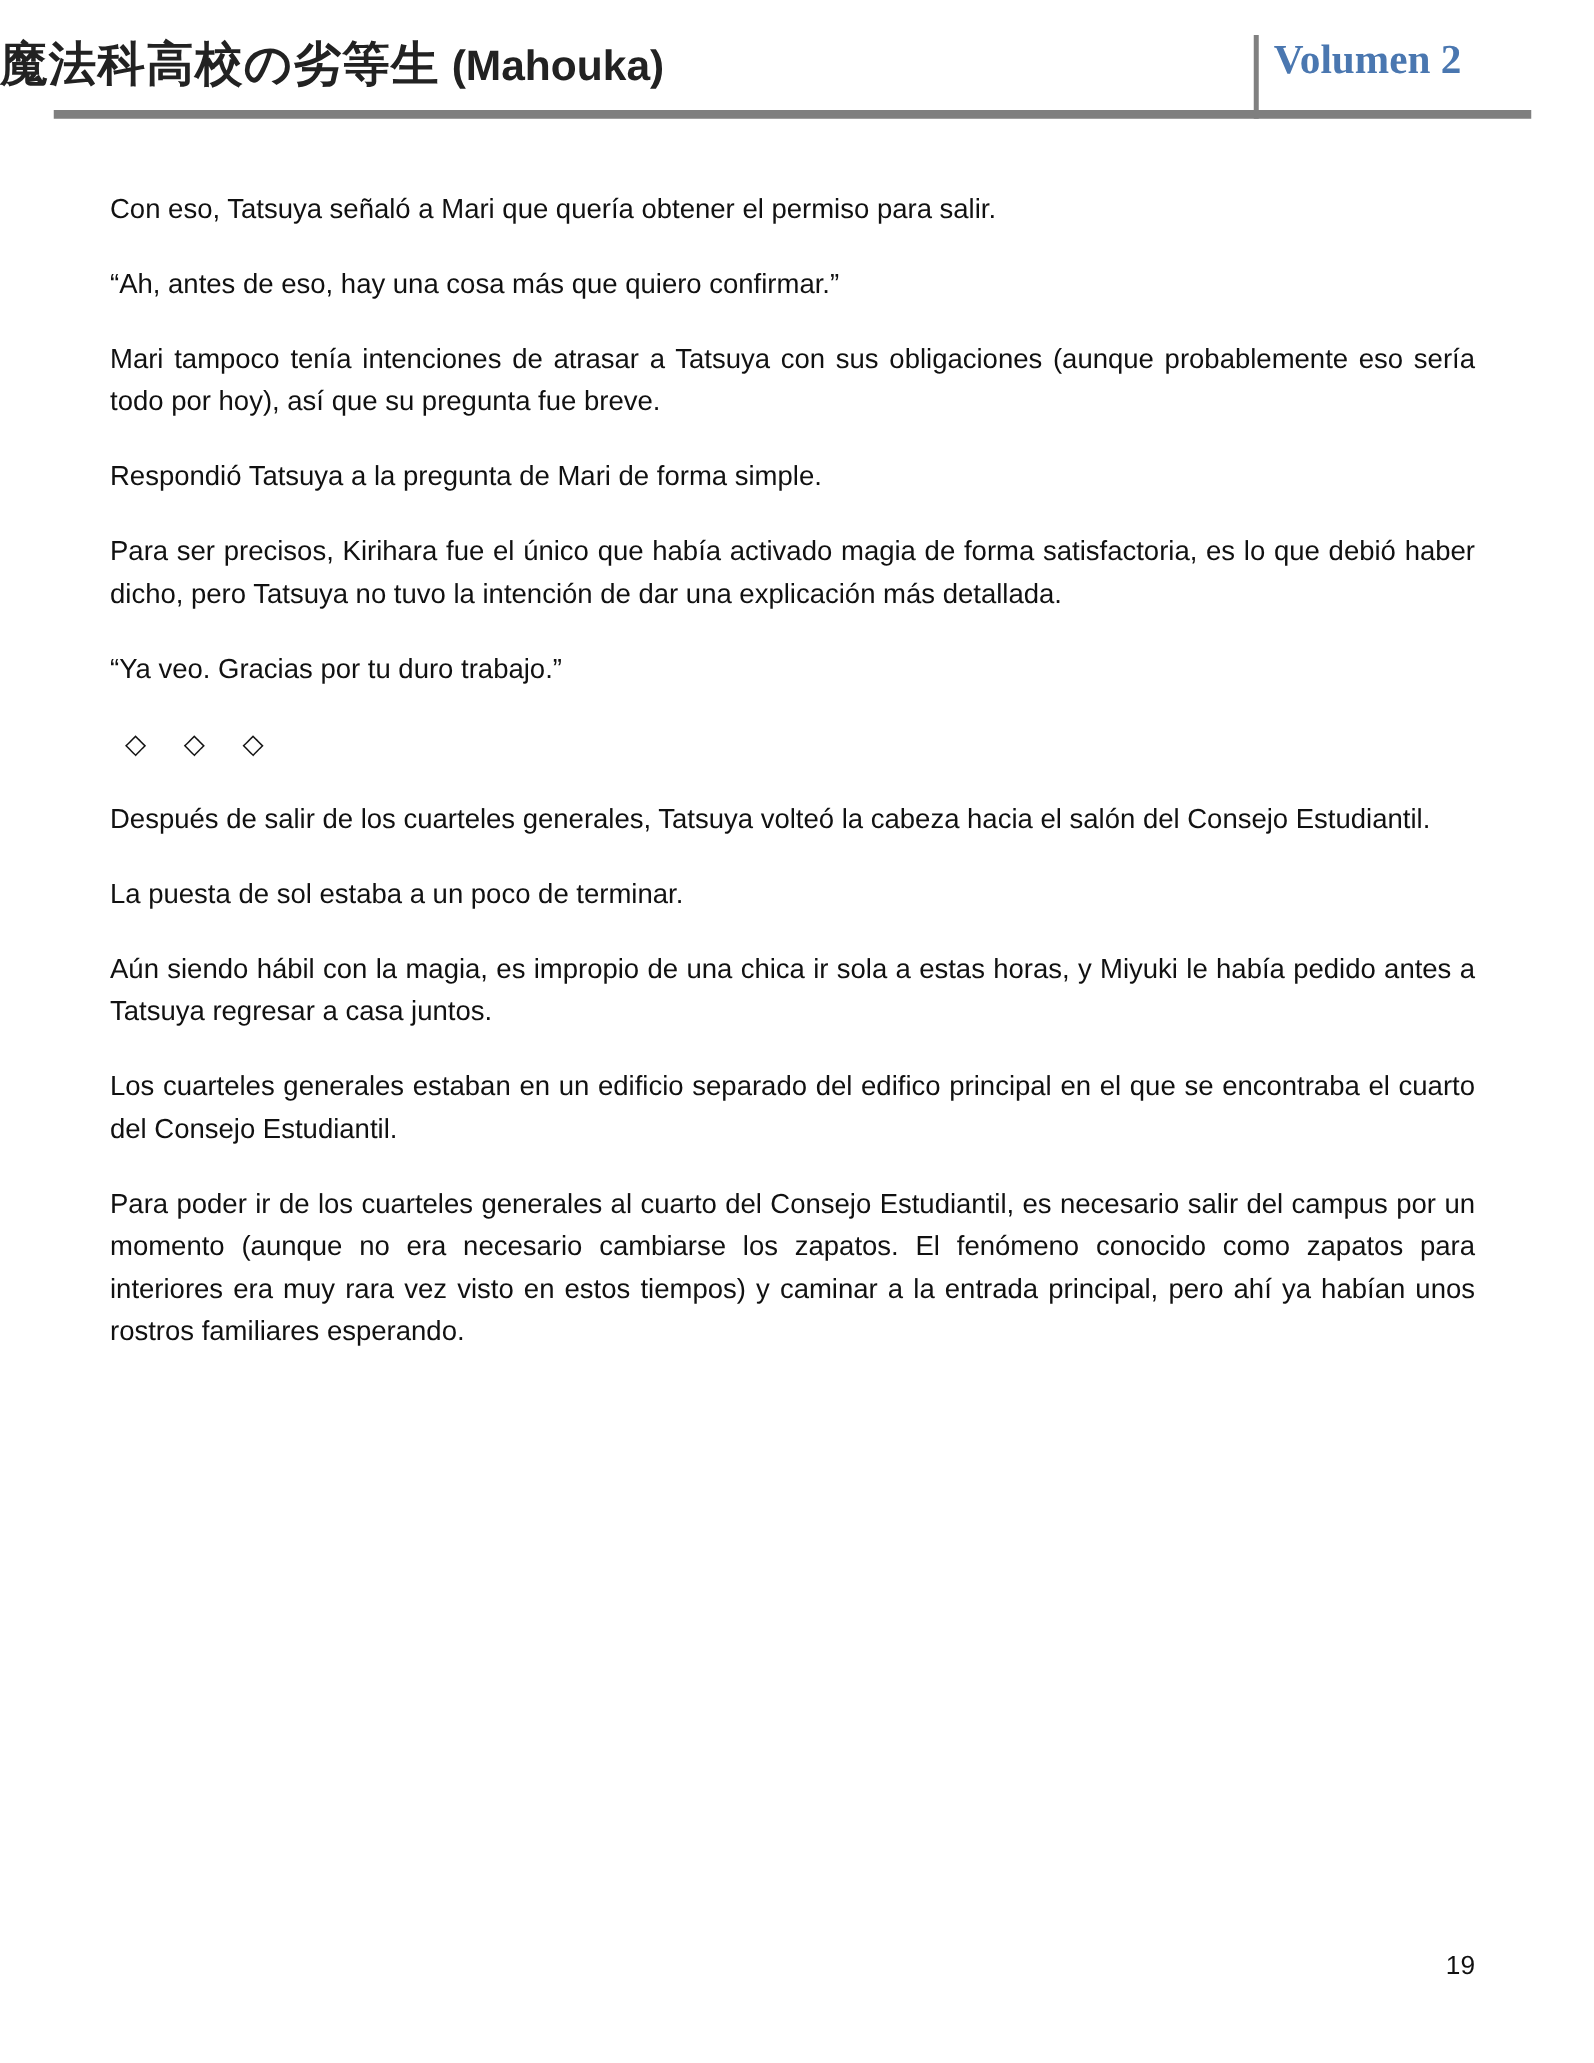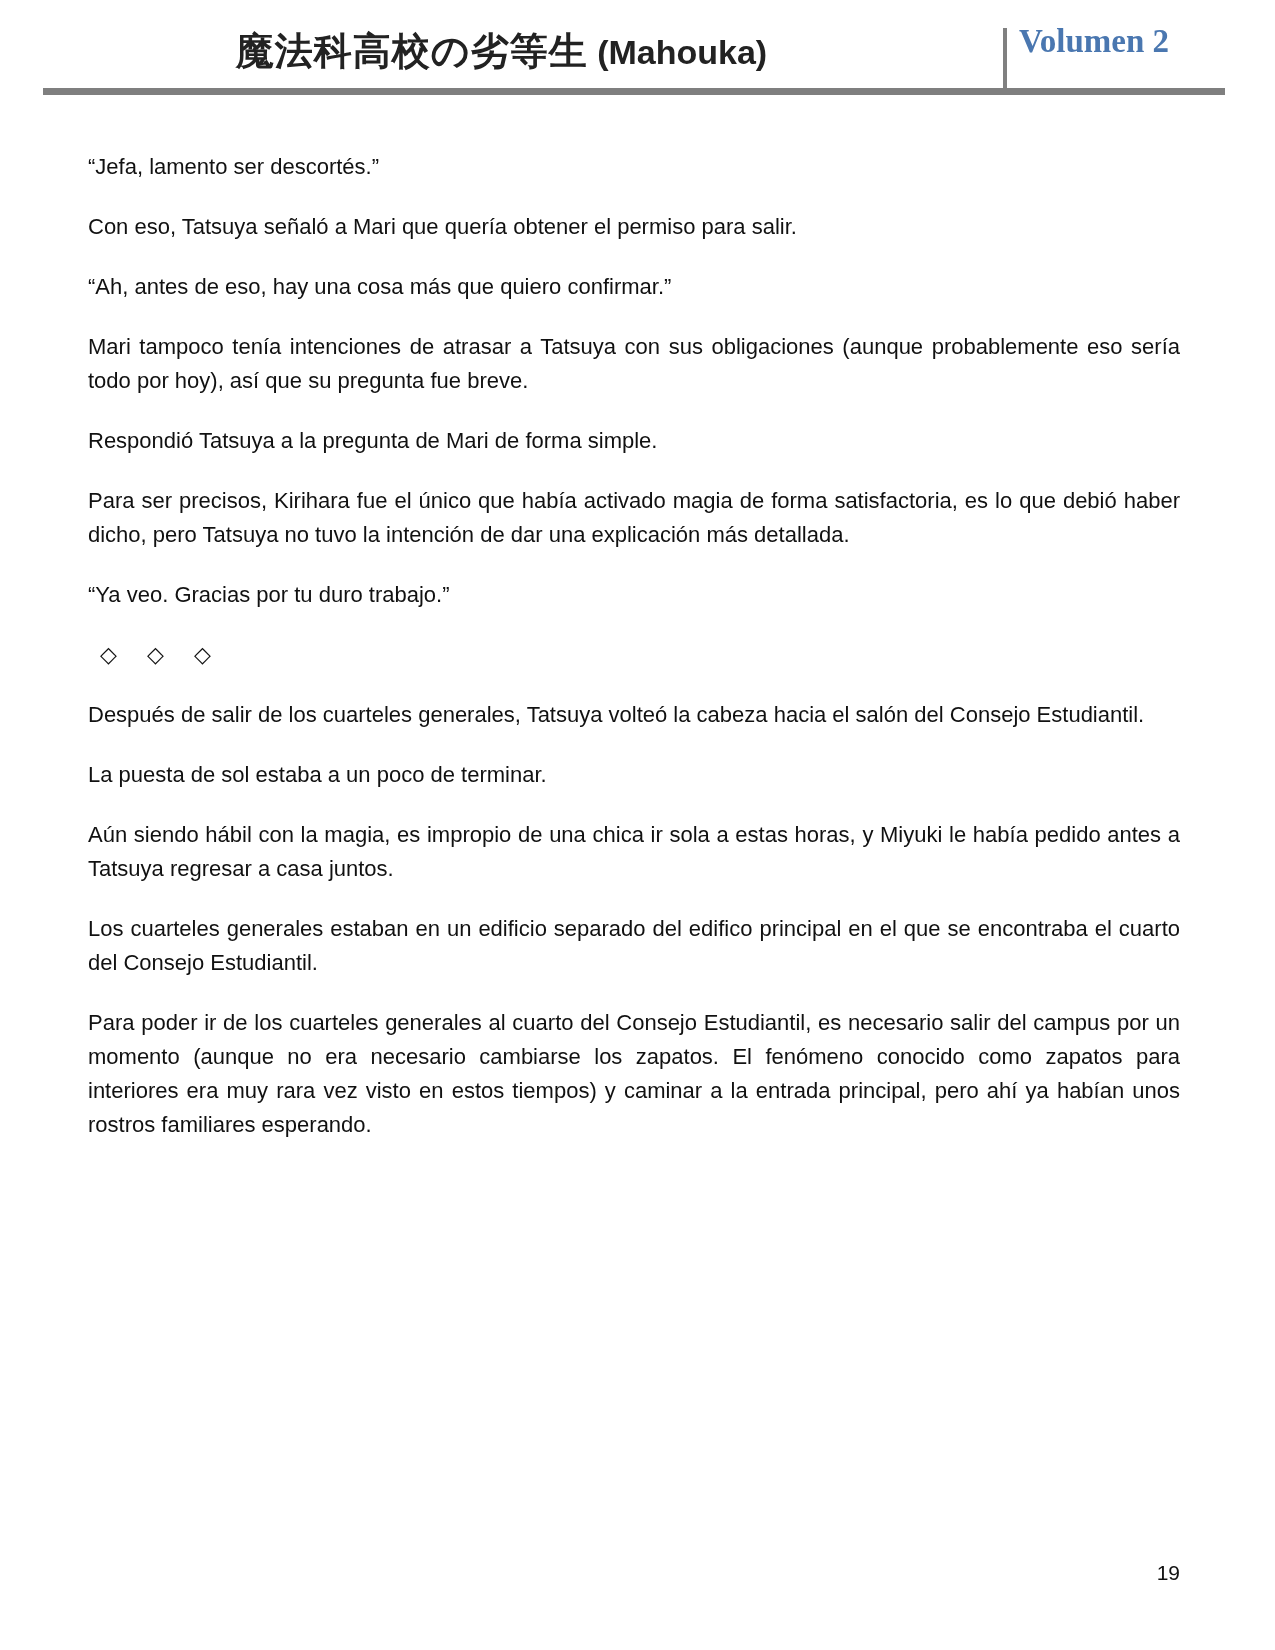--- a/index.html
+++ b/index.html
@@ -15,21 +15,21 @@
     font-family: "Liberation Sans", sans-serif;
     overflow: hidden;
   }
 
   
   .header-title {
     position: absolute;
     left: 0;
     top: 26px;
     width: 1003px;
-    text-align: center;
+    text-align: left;
     white-space: nowrap;
     color: #222222;
   }
   .title-jp {
     font-family: "Liberation Serif", "DejaVu Serif", serif;
     font-weight: 600;
     font-size: 38px;
     letter-spacing: 1px;
   }
   .title-suffix {
@@ -41,24 +41,24 @@
     position: absolute;
     left: 1003px;
     top: 28px;
     width: 4px;
     height: 67px;
     background: #808080;
   }
   .volume-cell {
     position: absolute;
     left: 1019px;
-    top: 13px;
+    top: 30px;
     height: 56px;
     display: flex;
-    align-items: center;
+    align-items: flex-start;
   }
   .volume-label {
     font-family: "Liberation Serif", "DejaVu Serif", serif;
     font-weight: 700;
     font-size: 33px;
     color: #4a77b0;
   }
   .header-rule {
     position: absolute;
     left: 43px;
@@ -112,21 +112,20 @@
 
   <div class="header-divider"></div>
 
   <div class="volume-cell">
     <span class="volume-label">Volumen 2</span>
   </div>
 
   <div class="header-rule"></div>
 
   <div class="content">
-    <p>“Jefa, lamento ser descortés.”</p>
     <p>Con eso, Tatsuya señaló a Mari que quería obtener el permiso para salir.</p>
     <p>“Ah, antes de eso, hay una cosa más que quiero confirmar.”</p>
     <p>Mari tampoco tenía intenciones de atrasar a Tatsuya con sus obligaciones (aunque probablemente eso sería todo por hoy), así que su pregunta fue breve.</p>
     <p>Respondió Tatsuya a la pregunta de Mari de forma simple.</p>
     <p>Para ser precisos, Kirihara fue el único que había activado magia de forma satisfactoria, es lo que debió haber dicho, pero Tatsuya no tuvo la intención de dar una explicación más detallada.</p>
     <p>“Ya veo. Gracias por tu duro trabajo.”</p>
 
     <p class="separator">◇ ◇ ◇</p>
 
     <p>Después de salir de los cuarteles generales, Tatsuya volteó la cabeza hacia el salón del Consejo Estudiantil.</p>

